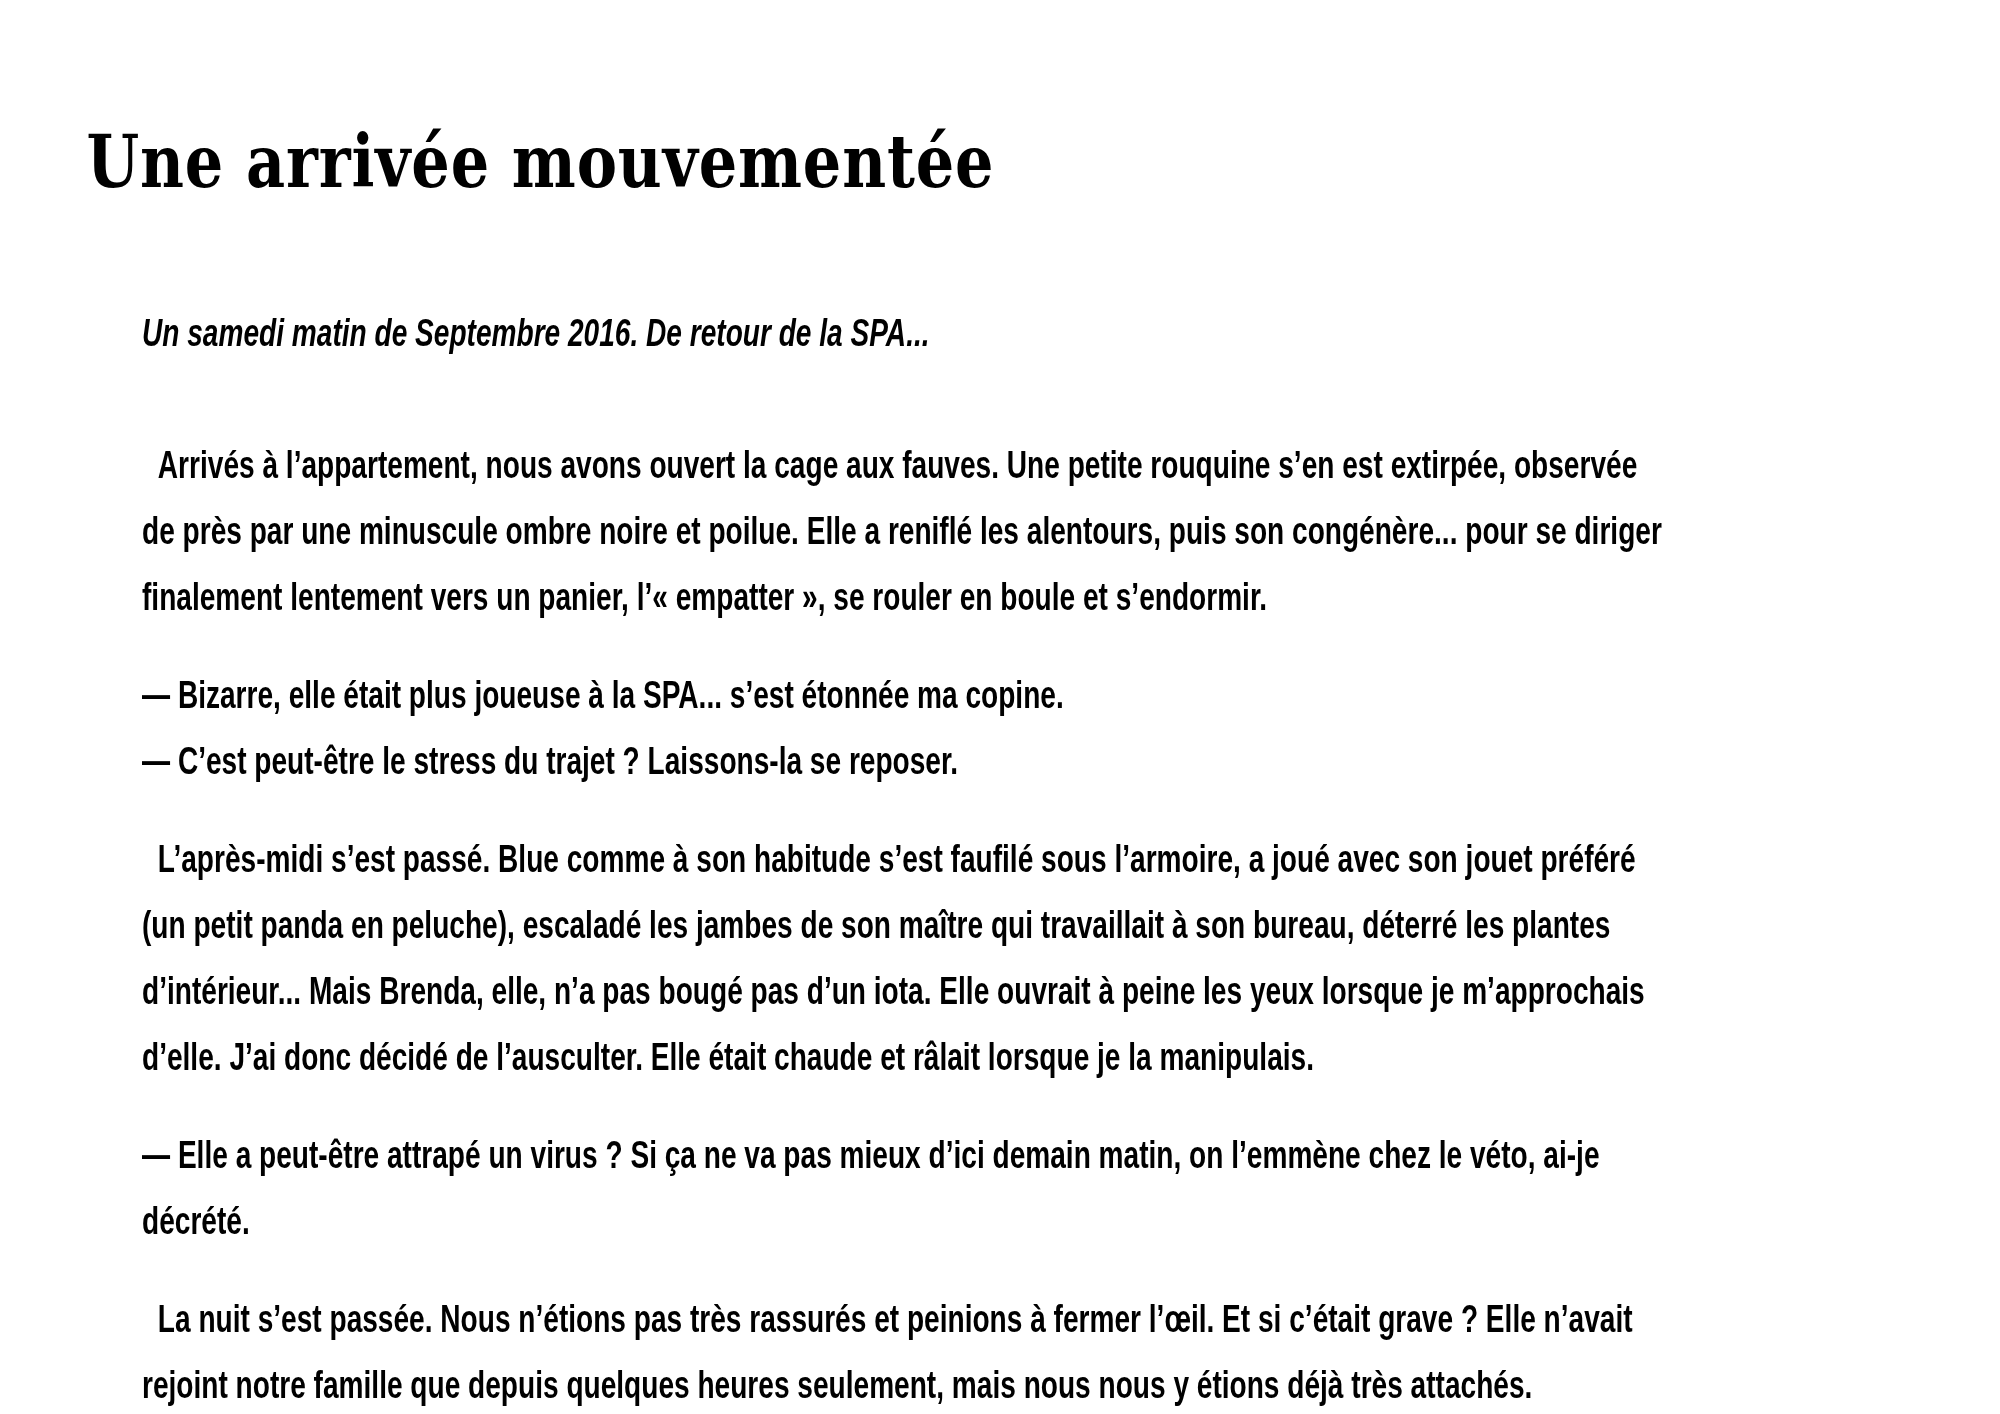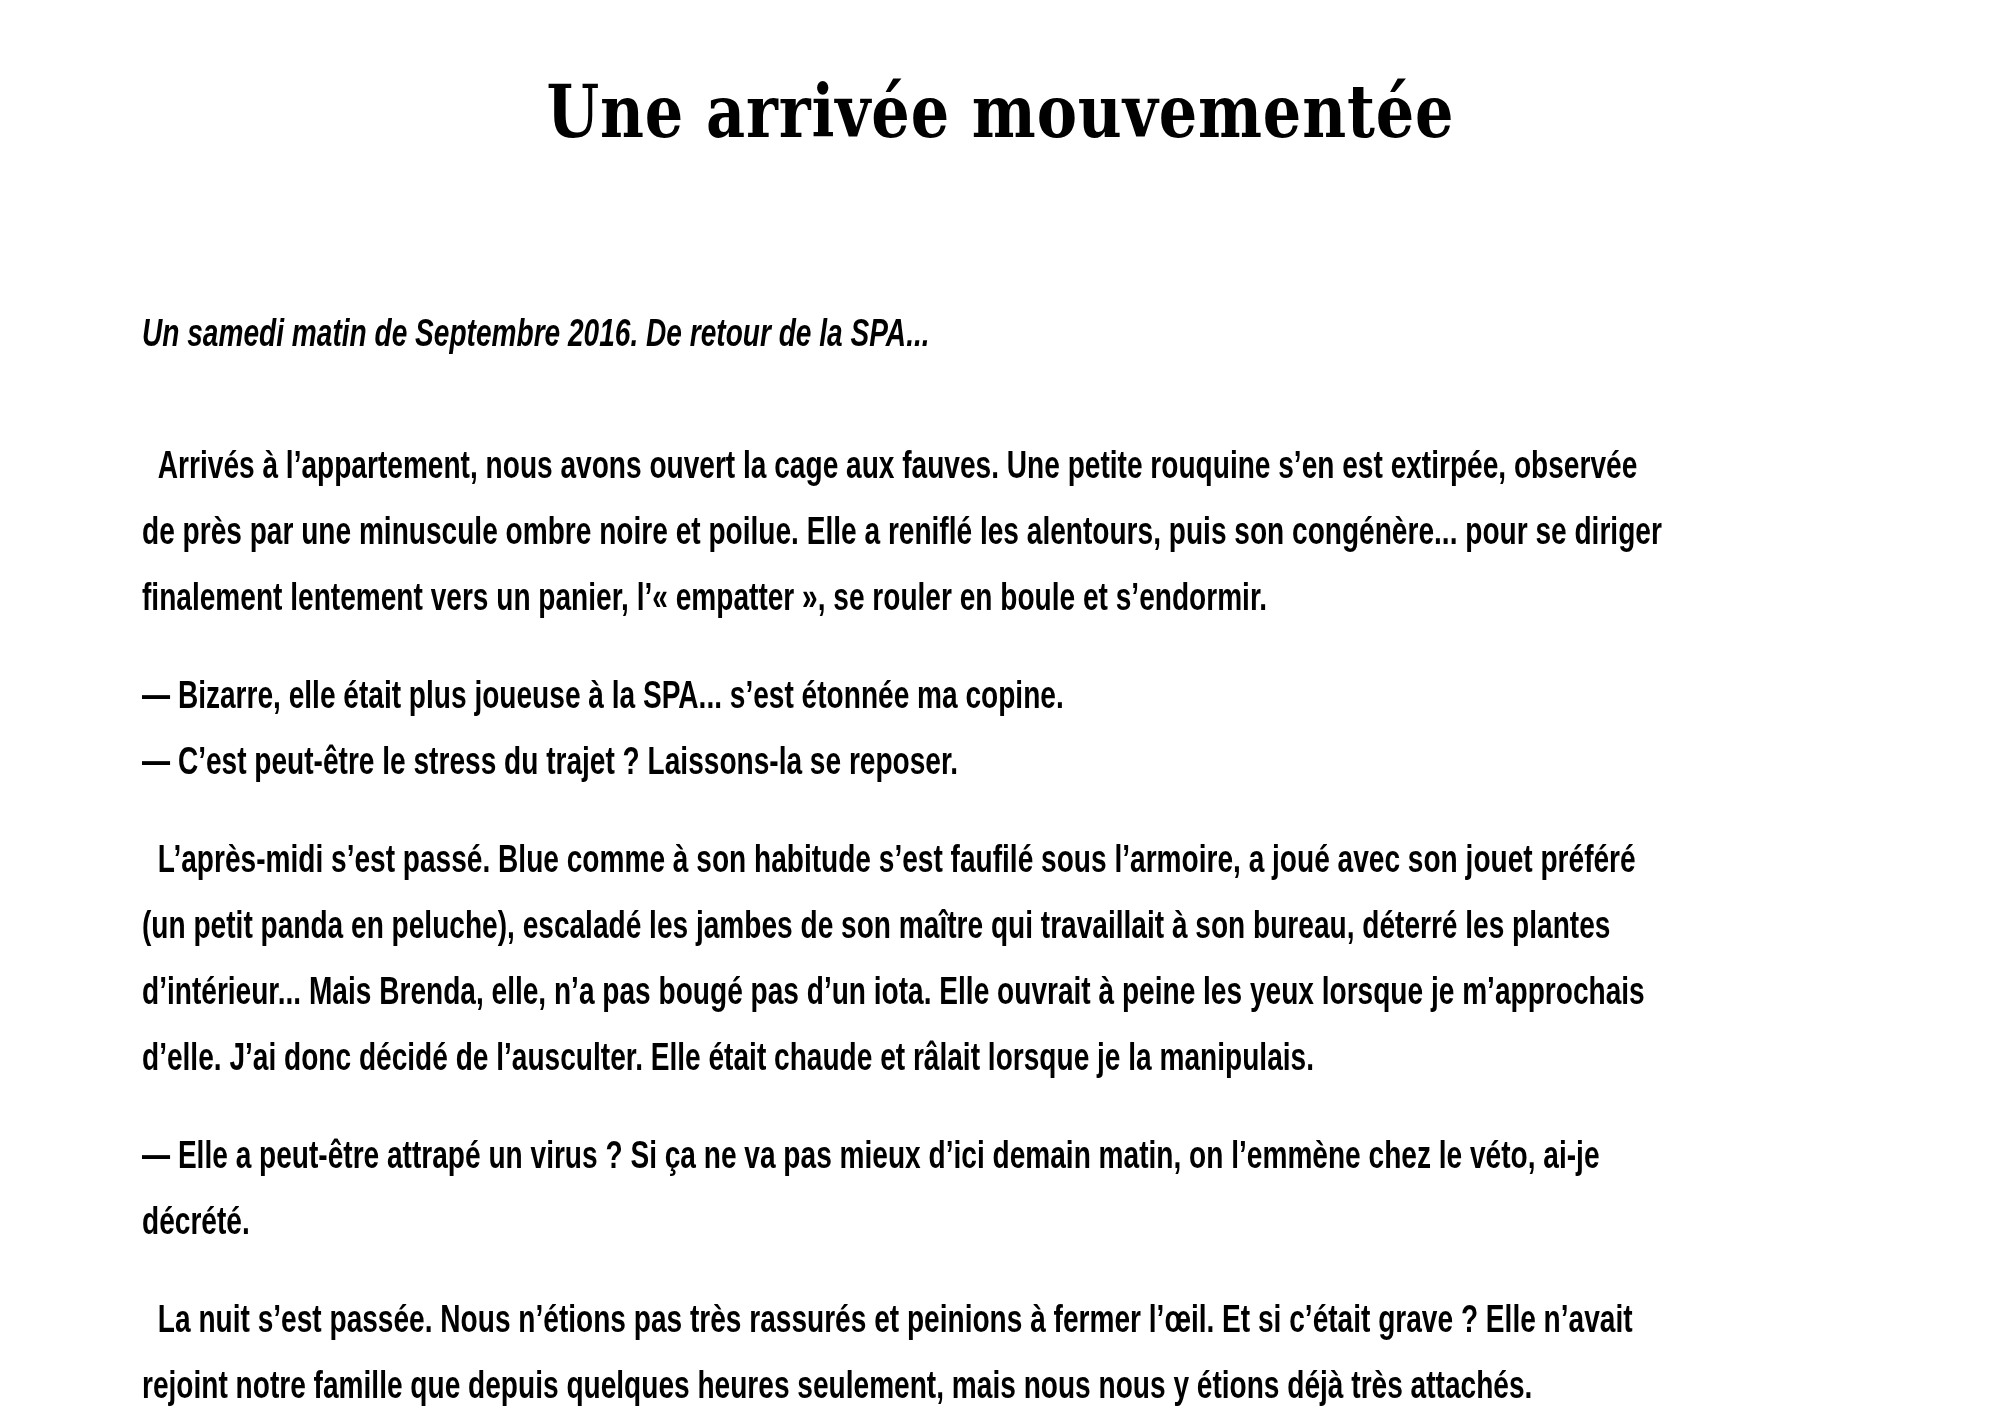--- a/index.html
+++ b/index.html
@@ -9,22 +9,22 @@
   }
   .page {
     position: relative;
     width: 2000px;
     height: 1414px;
     background: #ffffff;
     overflow: hidden;
     color: #000000;
   }
   .title-row {
-    padding-top: 70px;
-    text-align: center;
+    padding-top: 120px;
+    text-align: left;
     line-height: 84px;
     height: 84px;
   }
   .doc-title {
     display: inline-block;
     font-family: "DejaVu Serif", "Liberation Serif", serif;
     font-weight: 800;
     font-size: 72px;
     letter-spacing: 1px;
     color: #000000;

